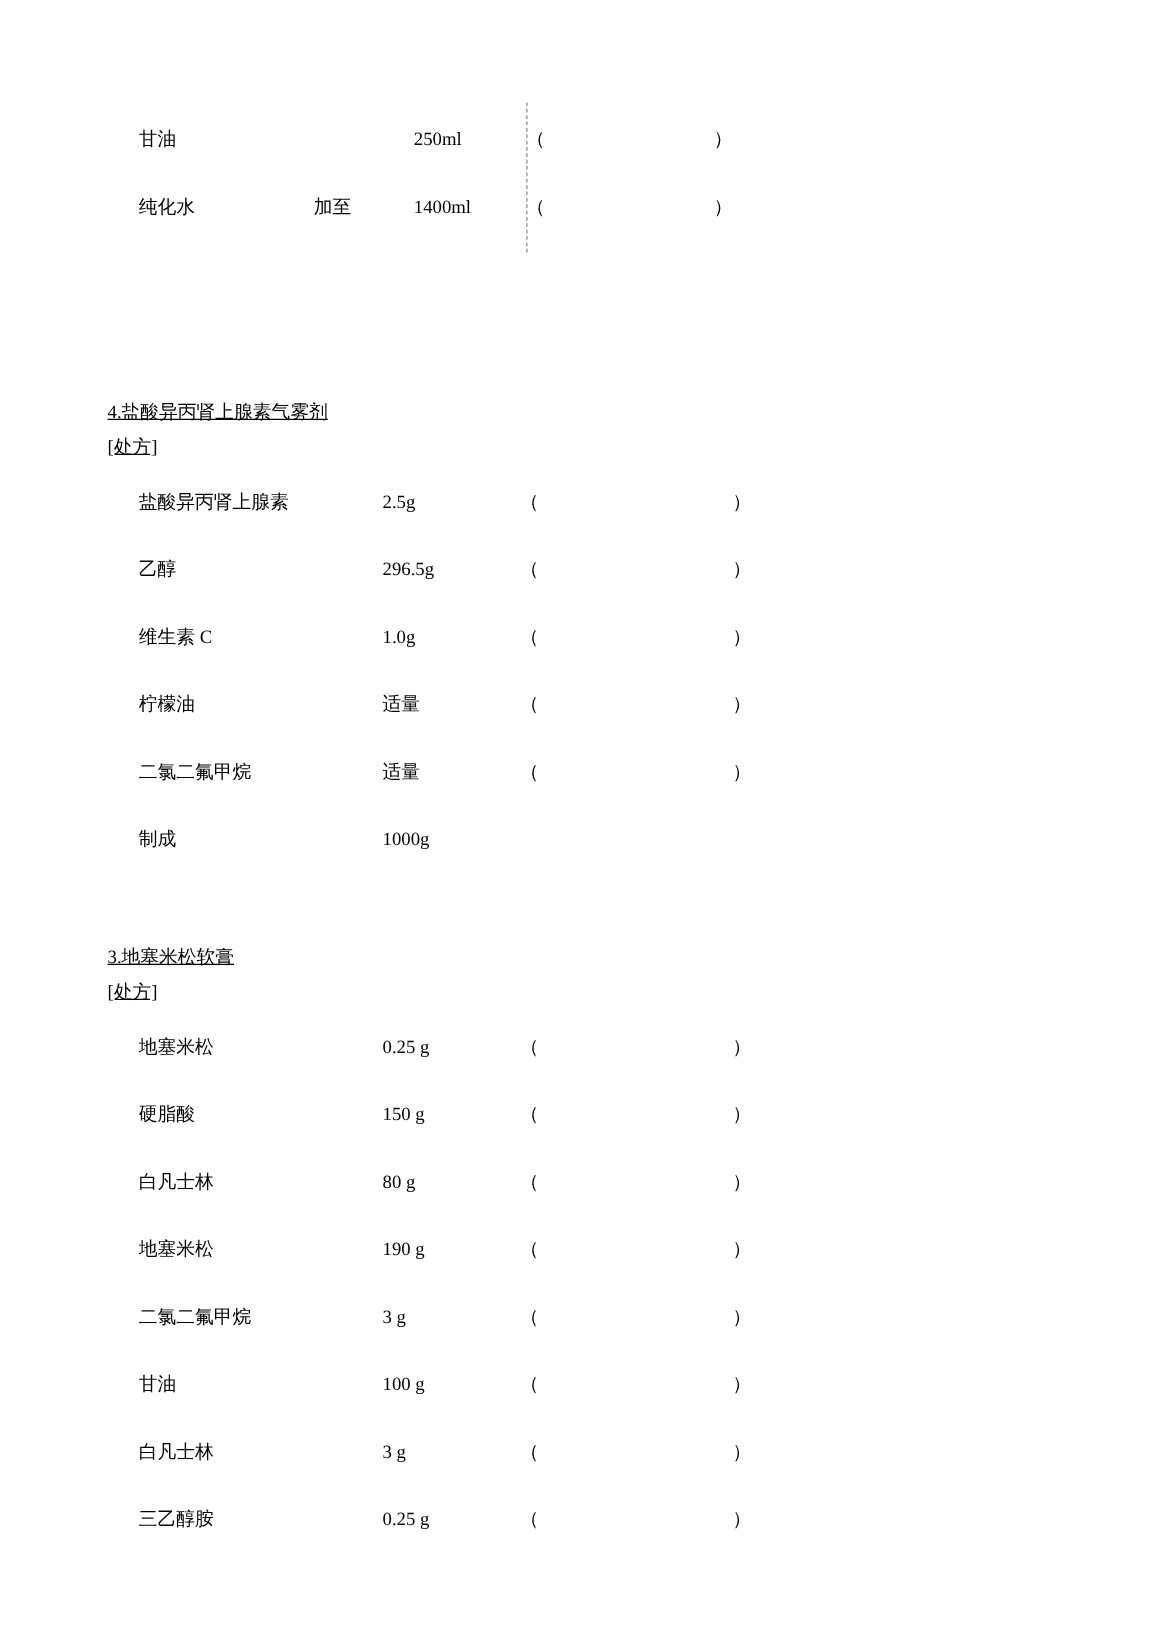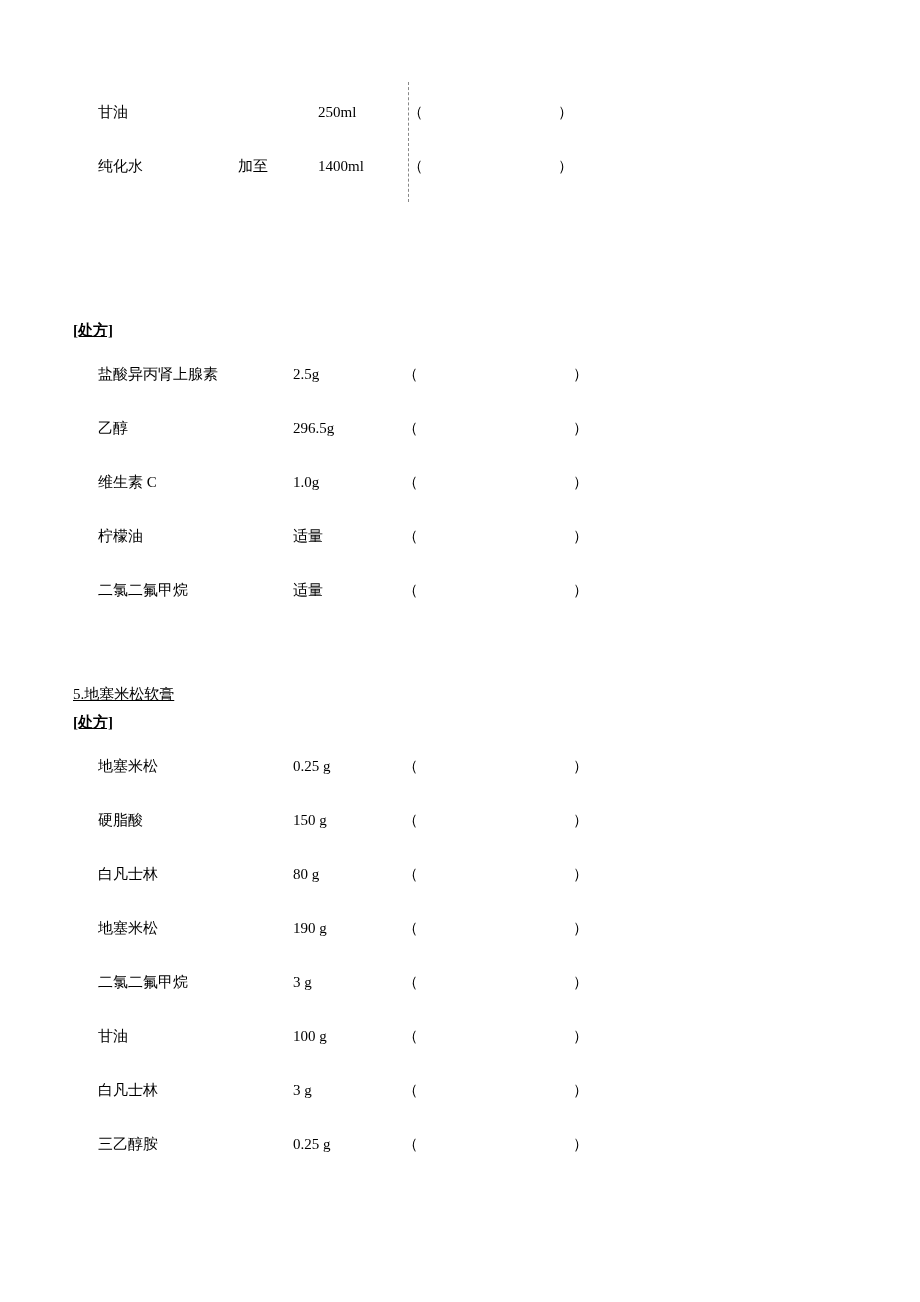--- a/index.html
+++ b/index.html
@@ -8,34 +8,34 @@
       font-family: "SimSun", "宋体", serif;
       font-size: 15px;
       color: #000;
       background: #fff;
       width: 920px;
       line-height: 1.6;
     }
     .page {
       padding: 90px 100px 60px 73px;
       box-sizing: border-box;
+      margin-left: 13px;
     }
     .section-title {
       text-decoration: underline;
       margin-top: 40px;
       margin-bottom: 0;
     }
     .section-title.first {
       margin-top: 120px;
     }
     .rx-label {
       text-decoration: underline;
       margin-top: 4px;
       margin-bottom: 10px;
-      font-weight: bold;
     }
     .row {
       display: flex;
       align-items: center;
       min-height: 44px;
       padding-left: 25px;
     }
     .col-name {
       width: 195px;
       flex-shrink: 0;
@@ -103,20 +103,21 @@
         <div class="col-name">纯化水</div>
         <div class="col-mid">加至</div>
         <div class="col-amount">1400ml</div>
         <div class="col-paren-open">（</div>
         <div class="col-blank"></div>
         <div class="col-paren-close">）</div>
       </div>
     </div>
   </div>
 
+  <div class="section-title first">4.盐酸异丙肾上腺素气雾剂</div>
   <div class="rx-label">[处方]</div>
 
   <div>
     <div class="row">
       <div class="col-name">盐酸异丙肾上腺素</div>
       <div class="col-amount">2.5g</div>
       <div class="col-paren-open">（</div>
       <div class="col-blank"></div>
       <div class="col-paren-close">）</div>
     </div>
@@ -146,25 +147,29 @@
     </div>
     <div class="gap-small"></div>
     <div class="row">
       <div class="col-name">二氯二氟甲烷</div>
       <div class="col-amount">适量</div>
       <div class="col-paren-open">（</div>
       <div class="col-blank"></div>
       <div class="col-paren-close">）</div>
     </div>
     <div class="gap-small"></div>
+    <div class="row">
+      <div class="col-name">制成</div>
+      <div class="col-amount">1000g</div>
+    </div>
   </div>
 
   <div class="gap-med"></div>
 
-  <div class="section-title">5.地塞米松软膏</div>
+  <div class="section-title">3.地塞米松软膏</div>
   <div class="rx-label">[处方]</div>
 
   <div>
     <div class="row">
       <div class="col-name">地塞米松</div>
       <div class="col-amount">0.25 g</div>
       <div class="col-paren-open">（</div>
       <div class="col-blank"></div>
       <div class="col-paren-close">）</div>
     </div>

